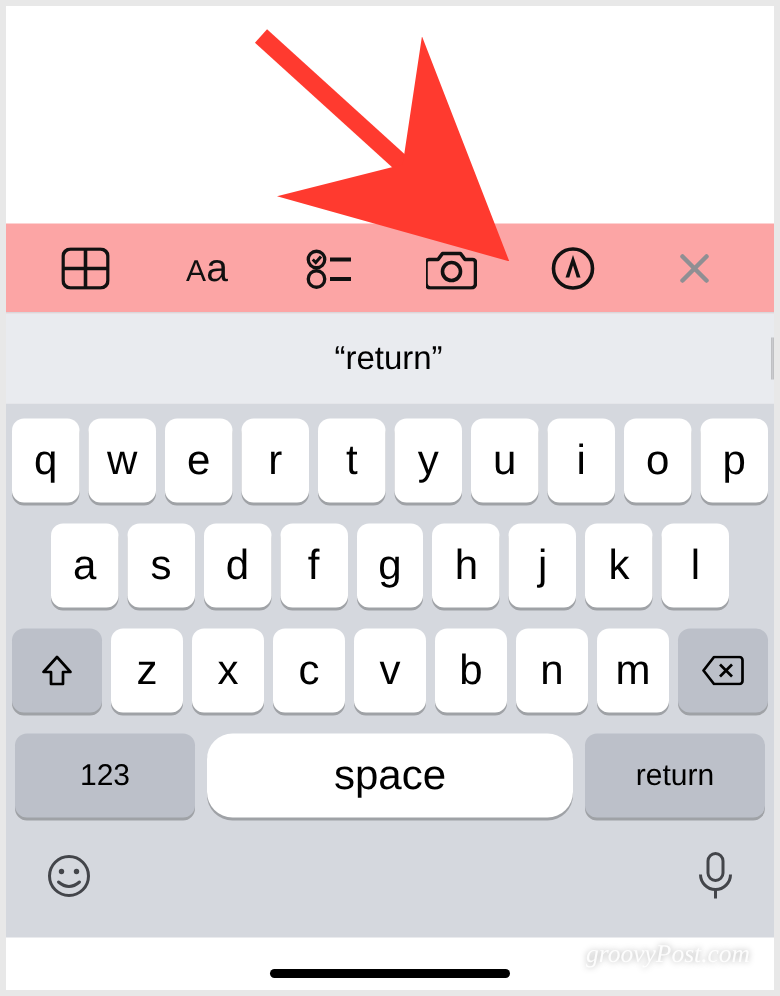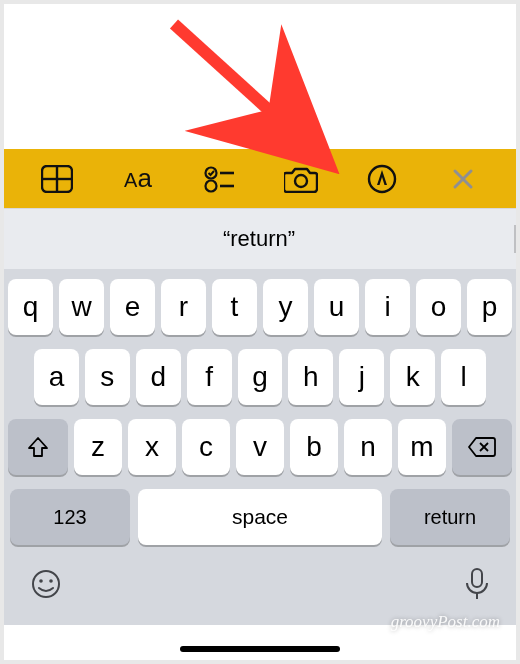--- a/index.html
+++ b/index.html
@@ -20,21 +20,21 @@
   .arrow {
     position: absolute;
     top: 10px;
     left: 160px;
     pointer-events: none;
     z-index: 10;
   }
   
   .toolbar {
     height: 60px;
-    background: #eab308;
+    background: #fca5a5;
     display: flex;
     align-items: center;
     justify-content: space-around;
     padding: 0 12px;
     border-bottom: 1px solid #d8d8dc;
   }
   .toolbar-btn {
     width: 40px; height: 40px;
     display: flex; align-items: center; justify-content: center;
     color: #111;
@@ -90,35 +90,35 @@
   }
   .row.middle { padding: 0 26px; }
   .key.fn {
     background: #bcc0c9;
   }
   .key.shift, .key.del { flex: 0 0 60px; }
   .row.bottom .letter { flex: 1; }
   .row.bottom { gap: 6px; padding: 0; }
   .row.space-row { gap: 8px; padding: 0 2px; justify-content: center; }
   .key.num { flex: 0 0 120px; font-size: 20px; background:#bcc0c9;}
-  .key.space { flex: 1; font-size: 21px; }
+  .key.space { flex: 1; font-size: 28px; border-radius: 17px; }
   .key.return { flex: 0 0 120px; font-size: 20px; background:#bcc0c9;}
   .footer {
     display: flex;
     justify-content: space-between;
     align-items: center;
     padding: 8px 22px 0 22px;
   }
   .footer-btn {
     font-size: 32px;
     color: #43454a;
   }
   .watermark {
     position: absolute;
-    bottom: 28px;
+    bottom: 14px;
     right: 16px;
     font-size: 17px;
     color: rgba(255,255,255,0.9);
     text-shadow: 0 0 4px rgba(0,0,0,0.35);
     font-style: italic;
     font-family: Georgia, serif;
   }
   .home-indicator {
     position: absolute;
     bottom: 8px;

